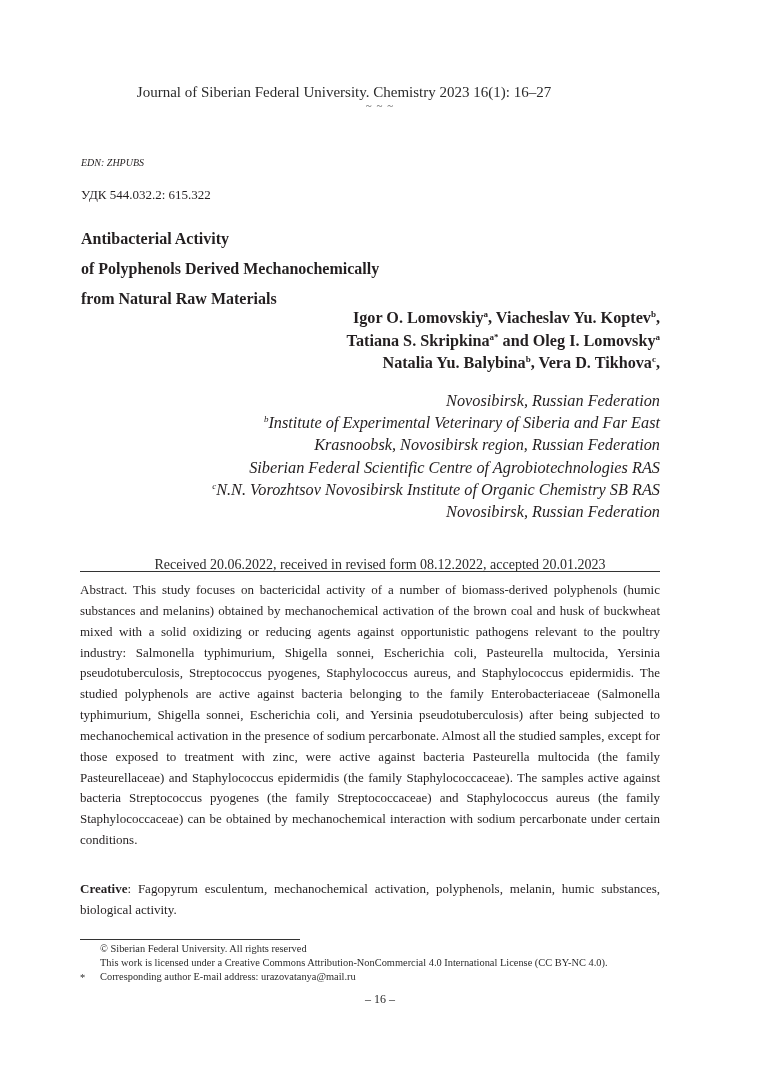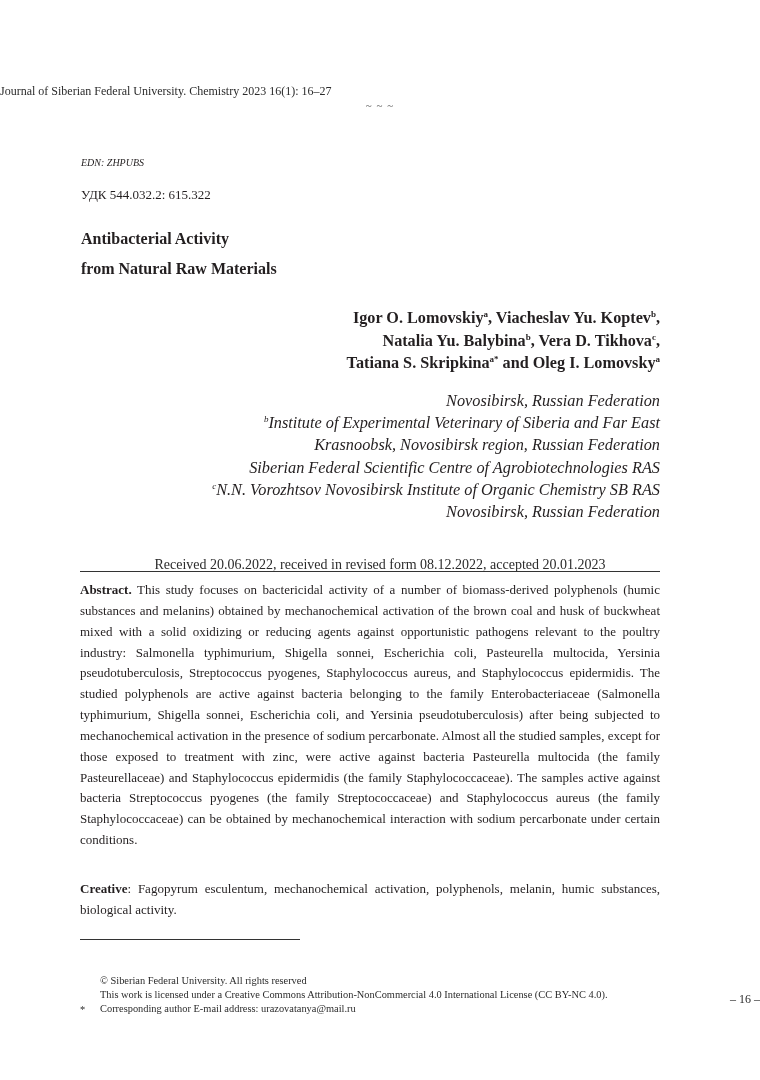--- a/index.html
+++ b/index.html
@@ -1,62 +1,63 @@
 <!DOCTYPE html>
 <html><head>
 <meta charset="utf-8">
 <style>
   html, body { margin: 0; padding: 0; background: #ffffff; }
   body { width: 760px; height: 1080px; position: relative; overflow: hidden;
          font-family: "Liberation Serif", "DejaVu Serif", serif; color: #231f20; }
   .abs { position: absolute; }
-  .journal { left: 0; width: 688px; top: 84px; font-size: 12px; color: #2b2b2b; }
+  .journal { left: 0; width: 688px; top: 84px; text-align: center; font-size: 15px; color: #2b2b2b; }
   .tilde { left: 0; width: 760px; top: 99px; text-align: center; font-size: 11px; color: #555; letter-spacing: 1px; }
   .edn { left: 81px; top: 157px; font-size: 10px; font-style: italic; }
   .udk { left: 81px; top: 187px; font-size: 13px; }
   .title { left: 81px; top: 224px; font-size: 16px; font-weight: bold; line-height: 30px; }
   .title div { white-space: nowrap; }
   .authors { right: 100px; top: 307px; text-align: right; font-size: 16.2px; font-weight: bold; line-height: 22.5px; white-space: nowrap; }
   .authors sup { font-size: 9px; vertical-align: 6px; line-height: 0; }
   .affils { right: 100px; top: 390px; text-align: right; font-size: 16.3px; font-style: italic; line-height: 22.2px; white-space: nowrap; }
   .affils sup { font-size: 9px; vertical-align: 6px; line-height: 0; }
   .received { left: 0; width: 760px; top: 557px; text-align: center; font-size: 14px; color: #2b2b2b; }
   .rule-top { left: 80px; width: 580px; top: 571px; height: 0; border-top: 1.4px solid #333; }
   .abstract { left: 80px; width: 580px; top: 580px; font-size: 13px; line-height: 20.85px; text-align: justify; }
-  .abstract b { font-weight: bold; margin-top: 32px; }
+  .abstract b { font-weight: normal; margin-top: 32px; }
   .keywords { left: 80px; width: 580px; top: 879px; font-size: 13px; line-height: 20.5px; text-align: justify; }
   .rule-foot { left: 80px; width: 220px; top: 939px; height: 0; border-top: 1px solid #333; }
-  .foot { left: 80px; width: 600px; top: 942px; font-size: 10.4px; line-height: 14px; color: #2b2b2b; margin-top: 32px; }
+  .foot { left: 80px; width: 600px; top: 942px; font-size: 10.4px; line-height: 14px; color: #2b2b2b; }
   .foot .line { position: relative; padding-left: 20px; white-space: nowrap; }
   .foot .mark { position: absolute; left: 0; top: 1px; }
-  .pagenum { left: 0; width: 760px; top: 992px; text-align: right; font-size: 12px; color: #2b2b2b; }
+  .pagenum { left: 0; width: 760px; top: 992px; text-align: center; font-size: 12px; color: #2b2b2b; }
 </style>
 </head>
 <body>
 
 <div class="abs journal">Journal of Siberian Federal University. Chemistry 2023 16(1): 16–27</div>
 <div class="abs tilde">~ ~ ~</div>
 
 <div class="abs edn">EDN: ZHPUBS</div>
 <div class="abs udk">УДК 544.032.2: 615.322</div>
 
 <div class="abs title">
   <div>Antibacterial Activity</div>
+  <div>of Polyphenols Derived Mechanochemically</div>
   <div>from Natural Raw Materials</div>
 </div>
 
 <div class="abs authors">
   <div>
     <span>Igor O. Lomovskiy</span><sup>a</sup><span>, </span><span>Viacheslav Yu. Koptev</span><sup>b</sup><span>,</span>
   </div>
   <div>
-    <span>Natalia Yu. Balybina</span><sup>b</sup><span>, </span><span>Vera D. Tikhova</span><sup>c</sup><span>,</span>
+    <span>Tatiana S. Skripkina</span><sup>a*</sup><span style="white-space:pre"> and </span><span>Oleg I. Lomovsky</span><sup>a</sup>
   </div>
   <div>
-    <span>Tatiana S. Skripkina</span><sup>a*</sup><span style="white-space:pre"> and </span><span>Oleg I. Lomovsky</span><sup>a</sup>
+    <span>Natalia Yu. Balybina</span><sup>b</sup><span>, </span><span>Vera D. Tikhova</span><sup>c</sup><span>,</span>
   </div>
 </div>
 
 <div class="abs affils">
   <div><span>Novosibirsk, Russian Federation</span></div>
   <div><sup>b</sup><span>Institute of Experimental Veterinary of Siberia and Far East</span></div>
   <div><span>Krasnoobsk, Novosibirsk region, Russian Federation</span></div>
   <div><span>Siberian Federal Scientific Centre of Agrobiotechnologies RAS</span></div>
   <div><sup>c</sup><span>N.N. Vorozhtsov Novosibirsk Institute of Organic Chemistry SB RAS</span></div>
   <div><span>Novosibirsk, Russian Federation</span></div>

